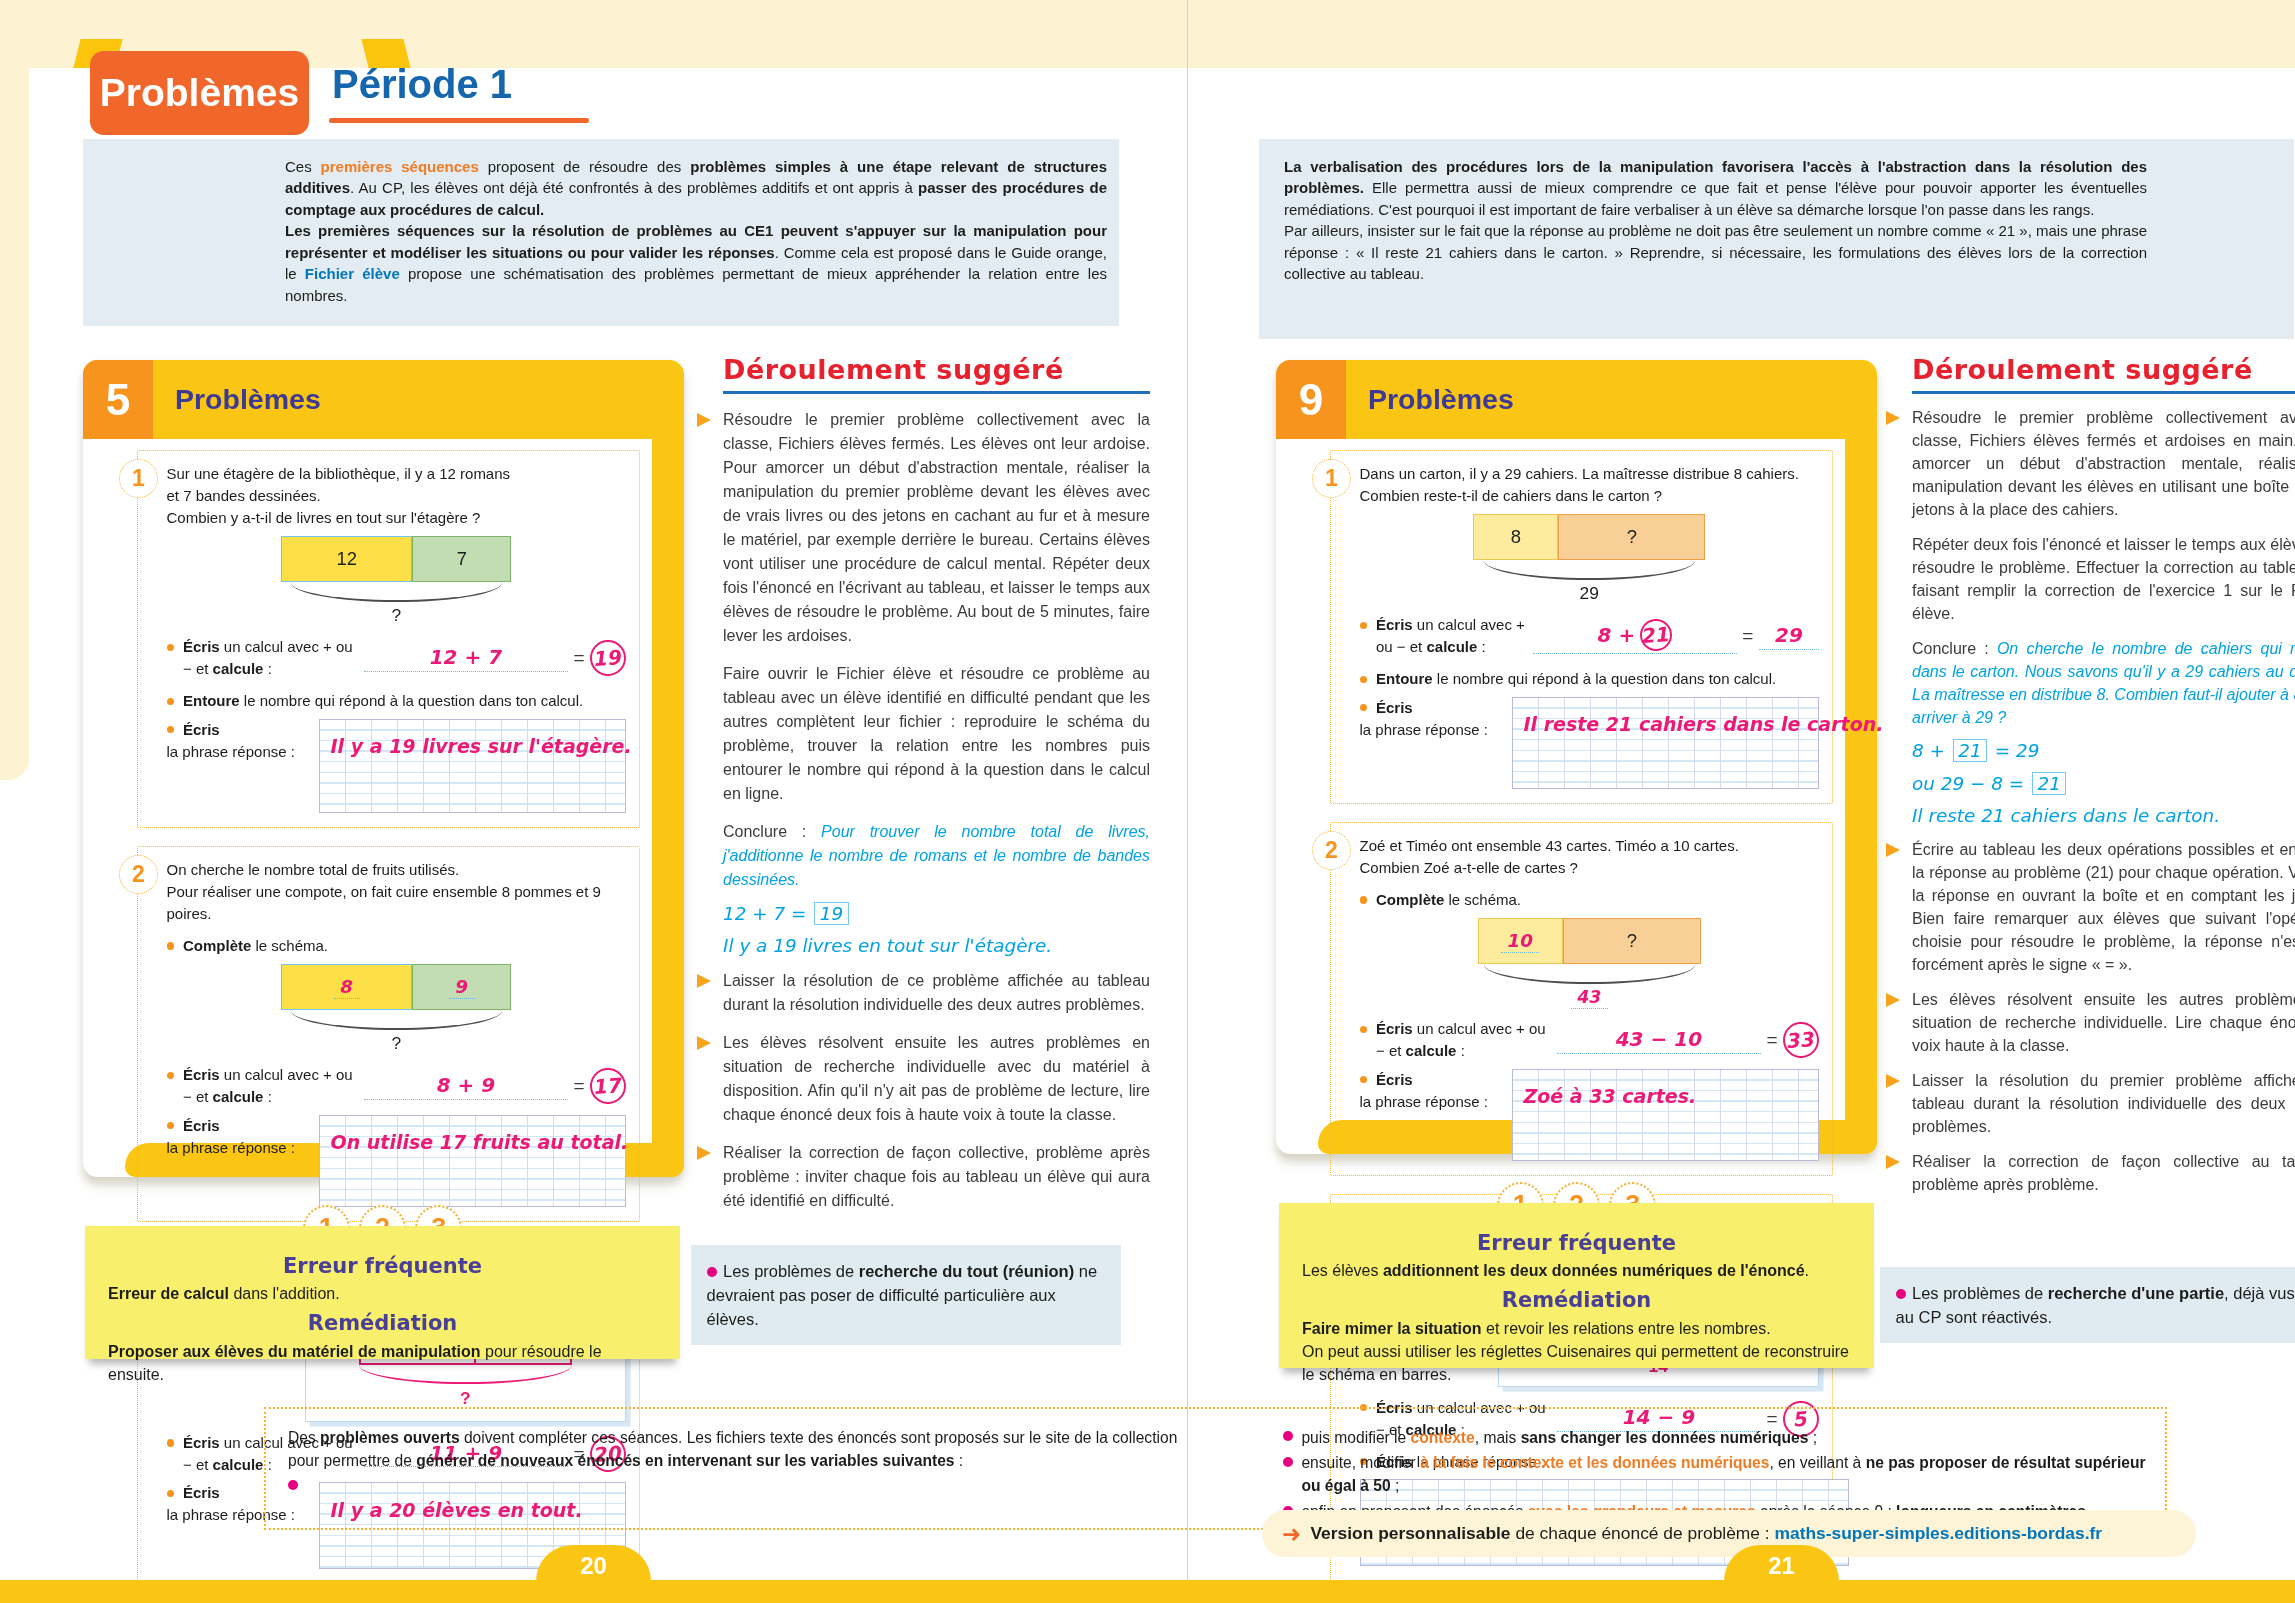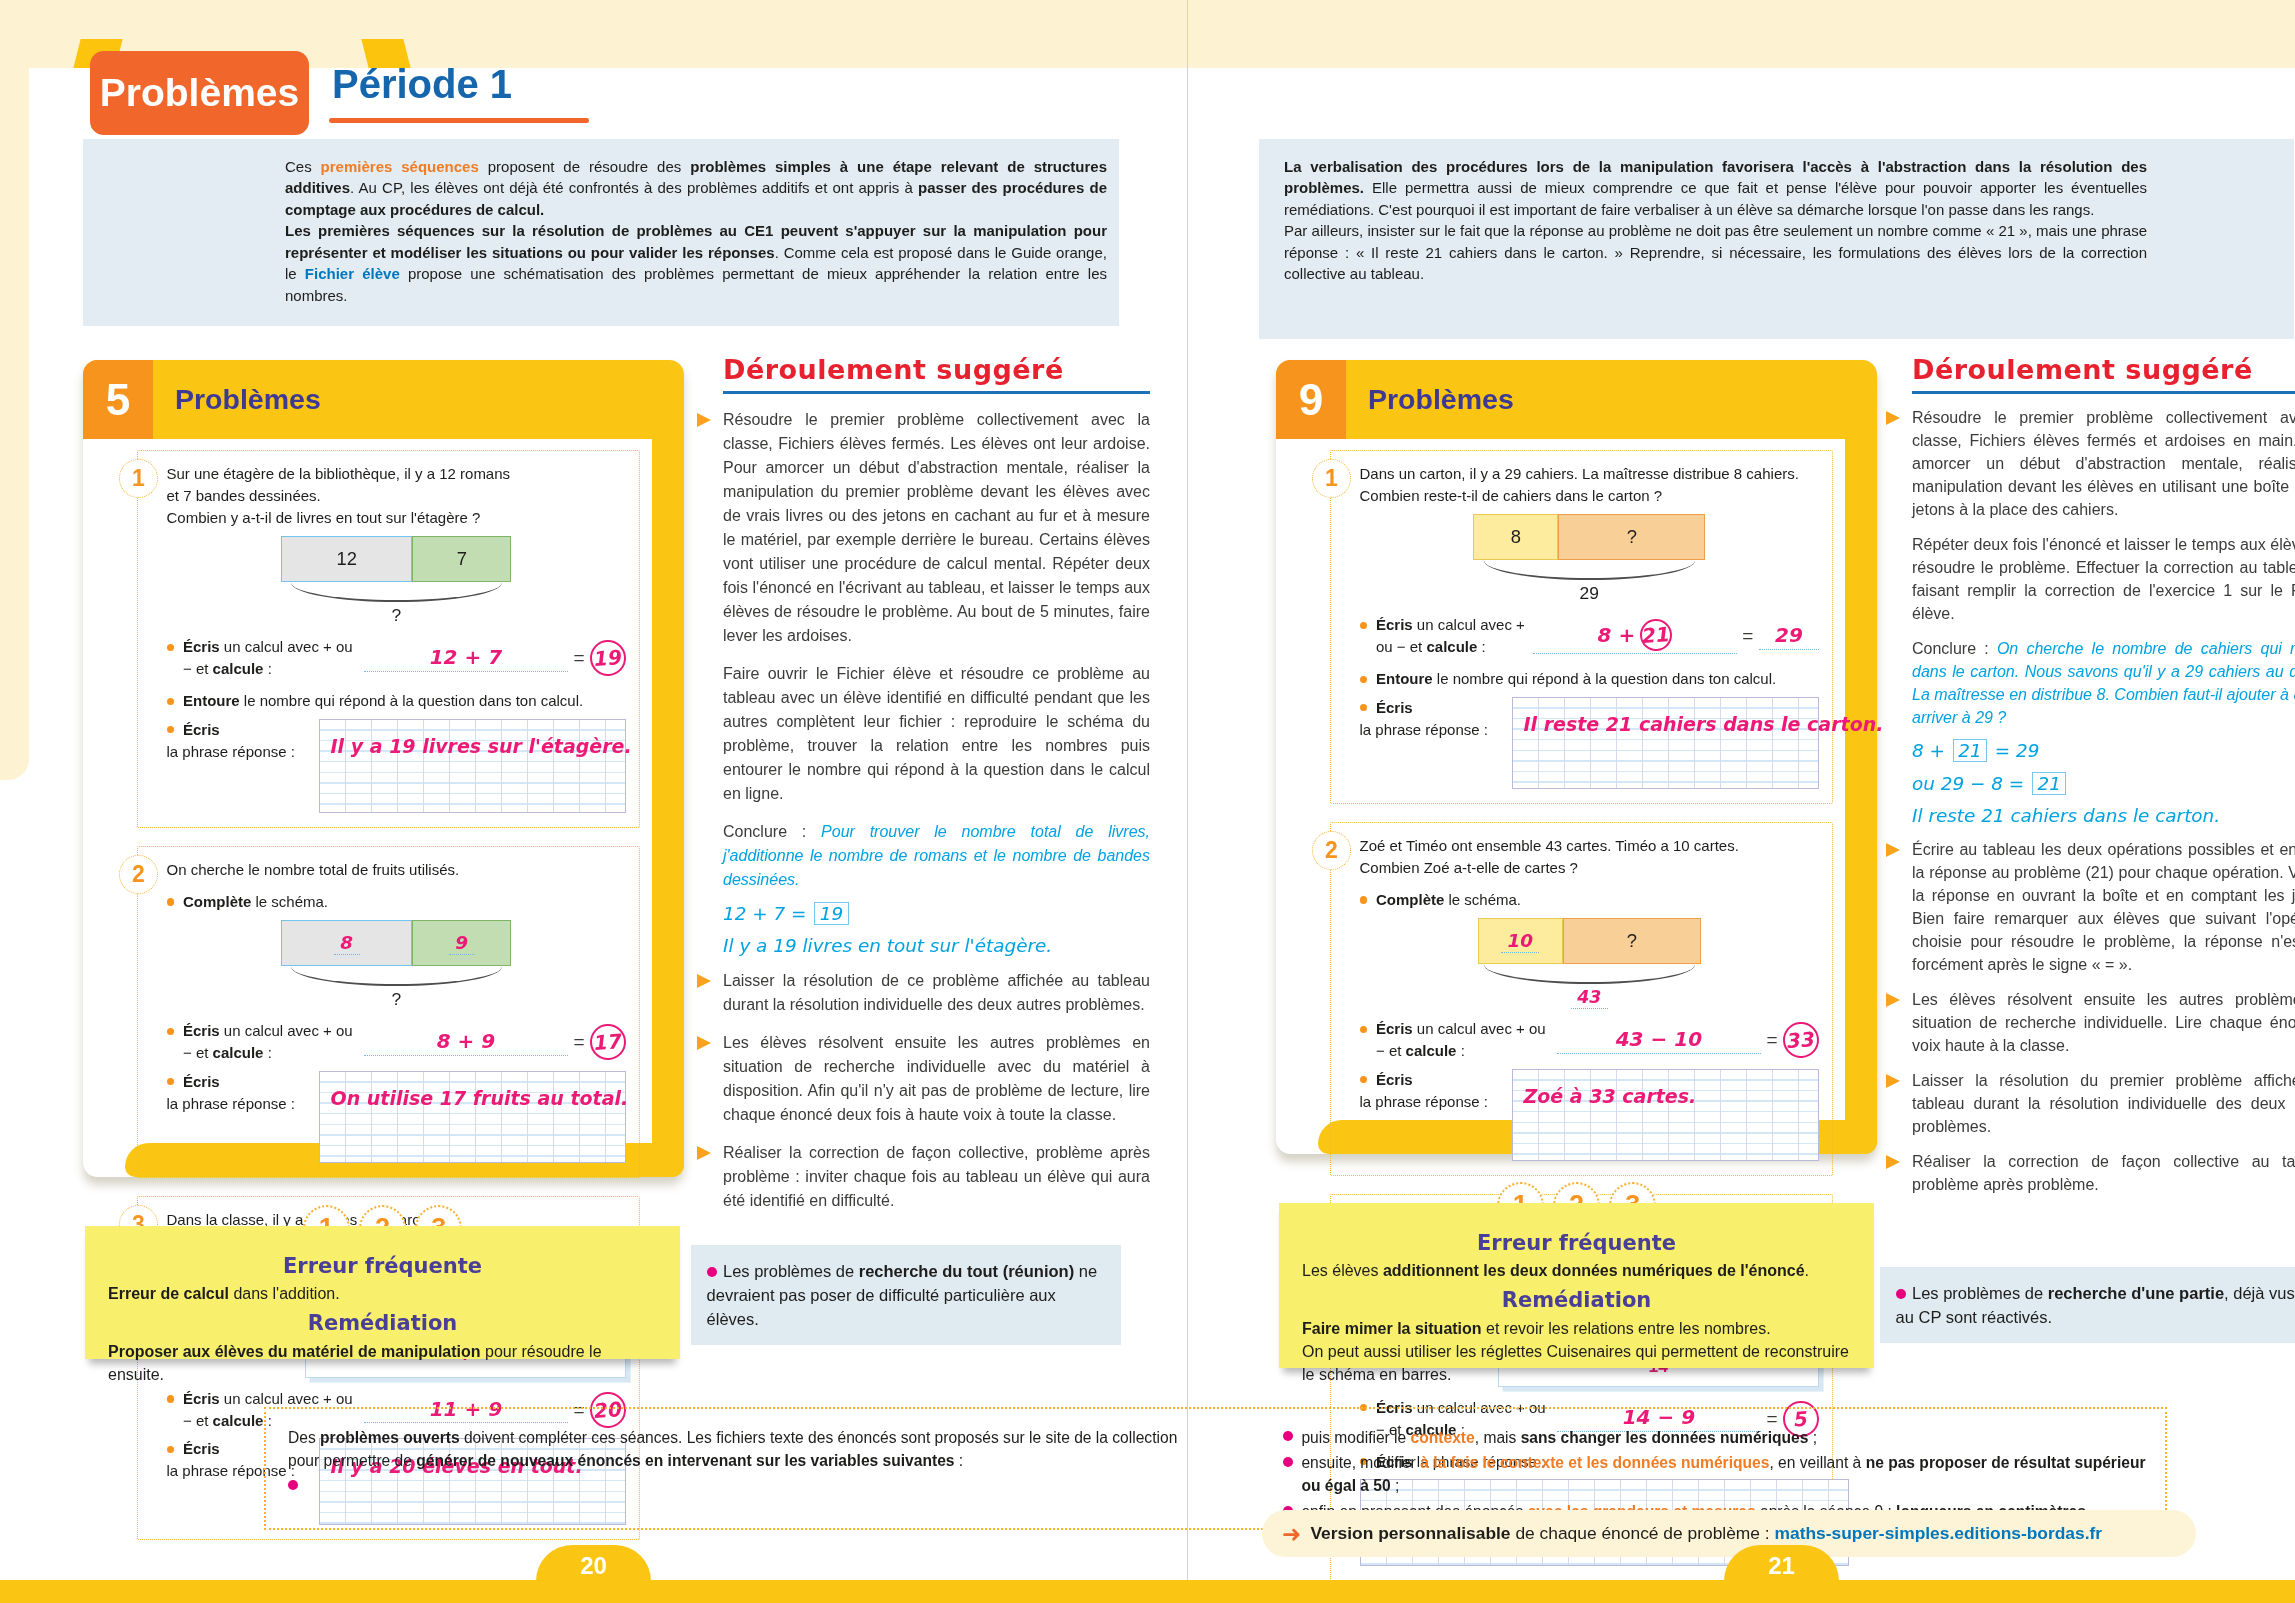--- a/index.html
+++ b/index.html
@@ -52,21 +52,21 @@
   .pbox{position:relative;border:1.8px dotted #f8b62d;border-radius:1.8px;padding:12px 13px 13.8px 28.5px;}
   .pnum{position:absolute;left:-19px;top:8.3px;width:37px;height:37px;background:#fff;border:1.8px dotted #f9b233;
         border-radius:50%;display:flex;align-items:center;justify-content:center;
         color:#f7941e;font-size:23px;font-weight:bold;}
   .ptext{font-size:15px;line-height:22px;}
   .b{font-weight:bold;}
 
   .schema{display:flex;flex-direction:column;align-items:center;margin:7.3px 0 1.8px;}
   .bars{display:flex;}
   .bar{height:46px;display:flex;align-items:center;justify-content:center;font-size:18.4px;box-sizing:border-box;}
-  .bar.blue{background:#e5e5e5;border:1.4px solid #6fc7f0;}
+  .bar.blue{background:#fde047;border:1.4px solid #6fc7f0;}
   .bar.green{background:#c2ddb2;border:1.4px solid #7db465;}
   .bar.yel{background:#fdeb9e;border:1.4px solid #e9c94f;}
   .bar.org{background:#f8cf96;border:1.4px solid #eda049;}
   .brace{width:211px;height:17.4px;border-bottom:2.3px solid #4d4d4d;border-radius:0 0 50% 50%/0 0 100% 100%;}
   .brace-q{font-size:17.4px;margin-top:3.7px;}
   .schema.pink .bar{background:#fff;border:2.8px solid #ec1a77;color:#ec1a77;font-weight:bold;}
   .schema.pink .brace{border-bottom:2.8px solid #ec1a77;}
   .schema.pink .brace-q{color:#ec1a77;font-weight:bold;}
 
   .hand{font-family:"DejaVu Sans",sans-serif;font-style:italic;font-weight:bold;color:#ec1a77;}
@@ -194,20 +194,21 @@
           </div>
           <div class="seyes" style="width:349px;height:92px;">
             <div class="ans hand">Il y a 19 livres sur l'étagère.</div>
           </div>
         </div>
       </div>
 
       <div class="pbox" style="margin-top:18.4px;">
         <div class="pnum">2</div>
         <div class="ptext">On cherche le nombre total de fruits utilisés.</div>
+        <div class="ptext">Pour réaliser une compote, on fait cuire ensemble 8 pommes et 9 poires.</div>
         <div class="calcline">
           <span class="bullet"></span>
           <span class="ptext"><span class="s-b">Complète</span><span> le schéma.</span></span>
         </div>
         <div class="schema">
           <div class="bars">
             <div class="bar blue" style="width:131px;">
                 <span class="hnum">8</span>
               </div>
             <div class="bar green" style="width:99px;">

